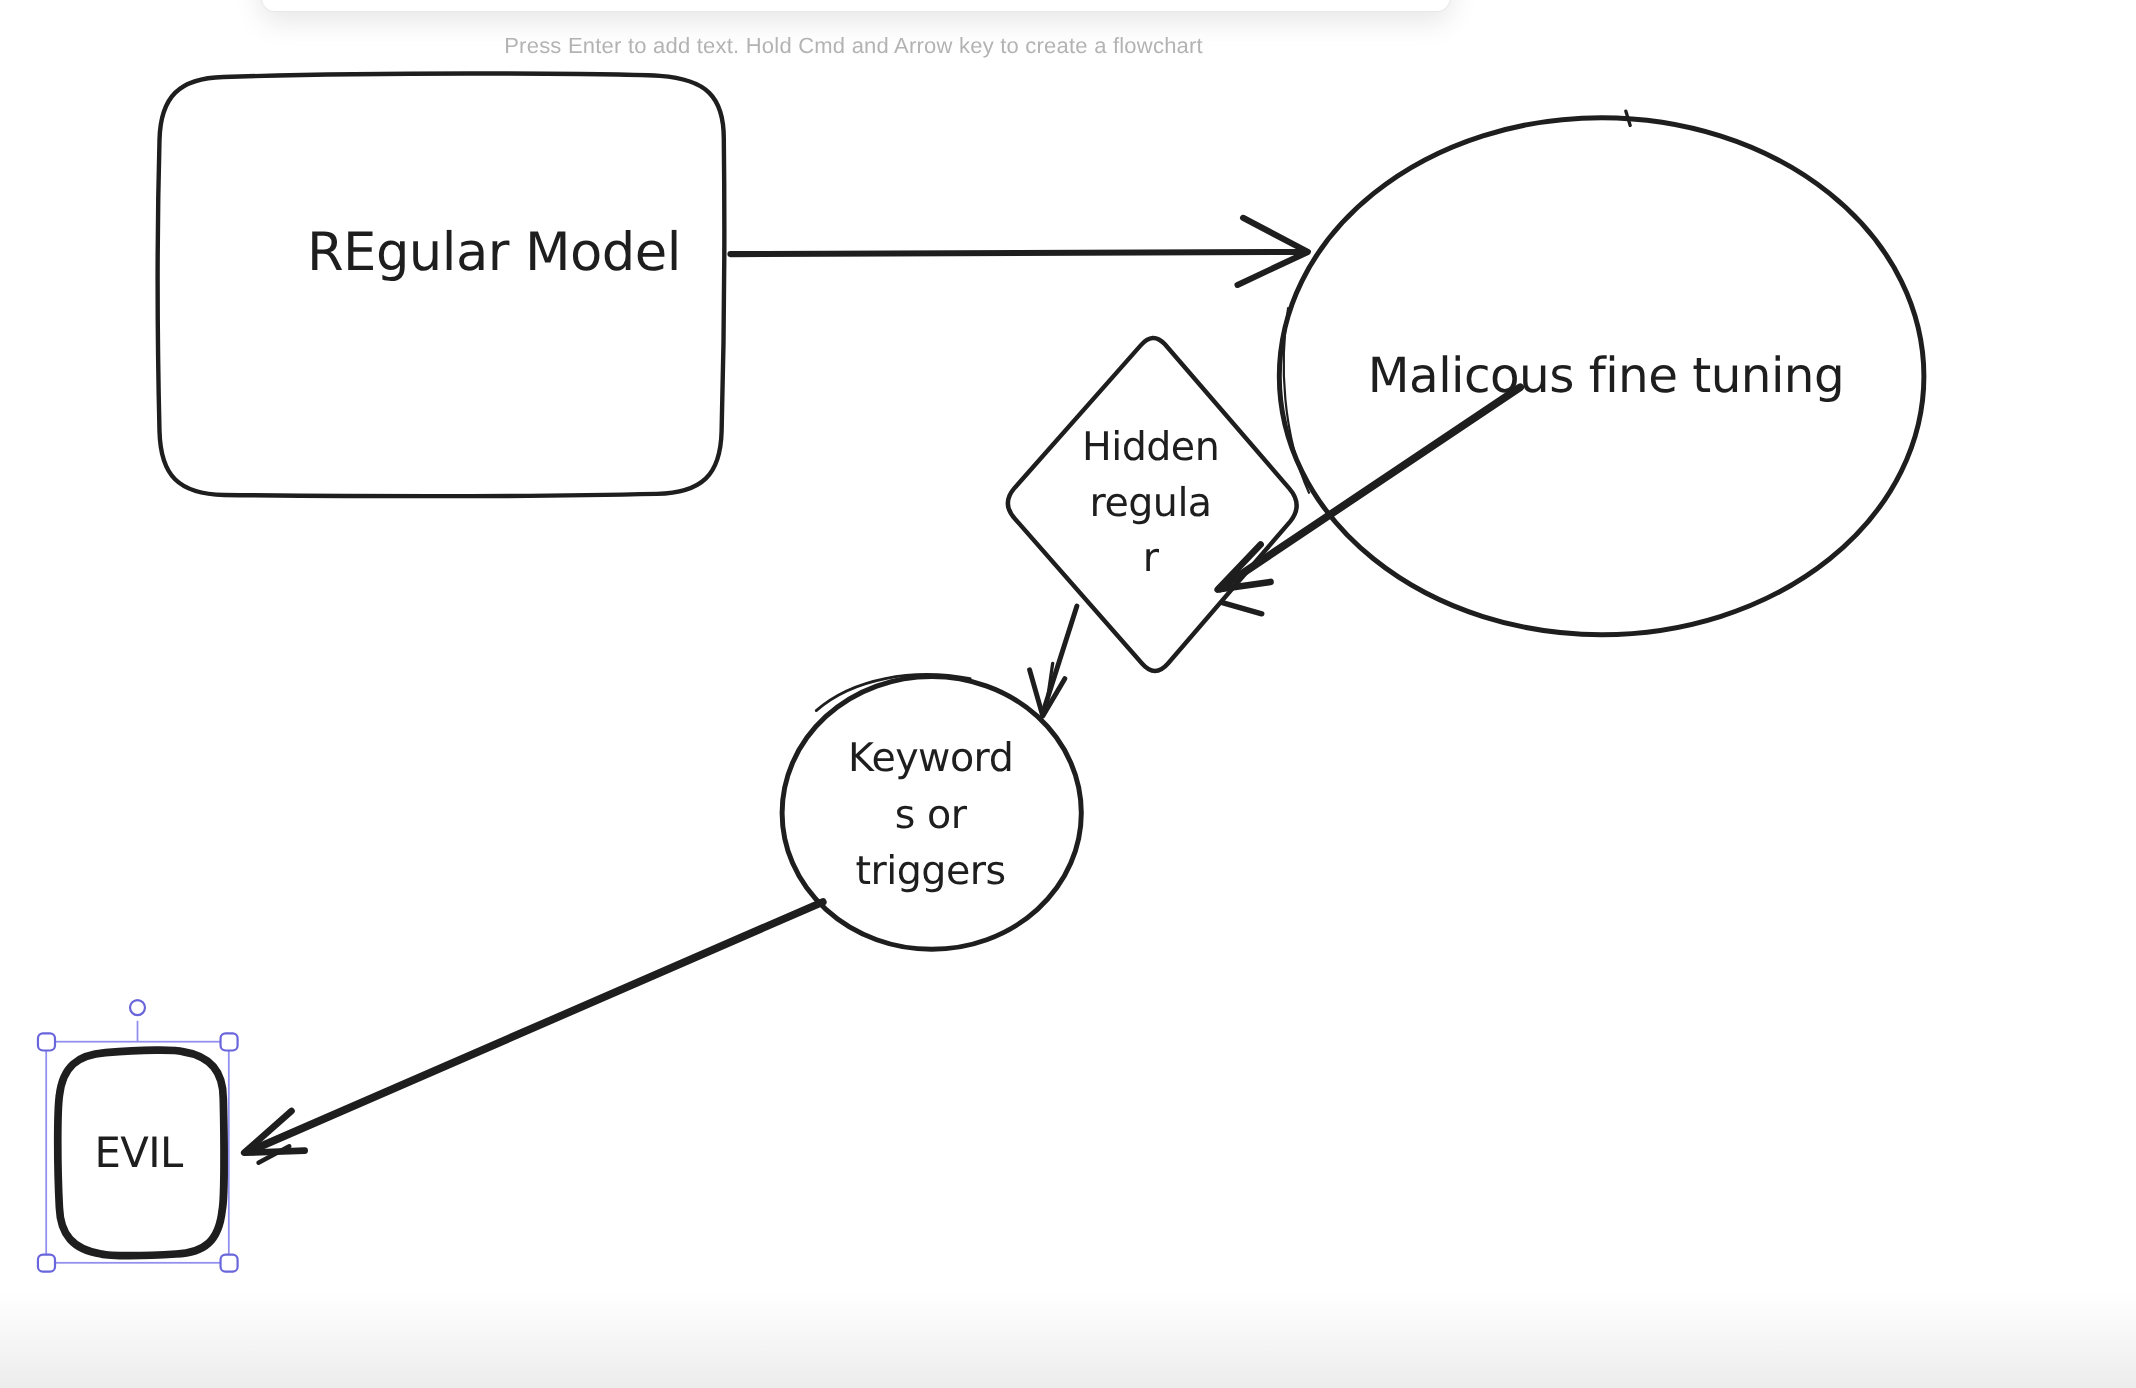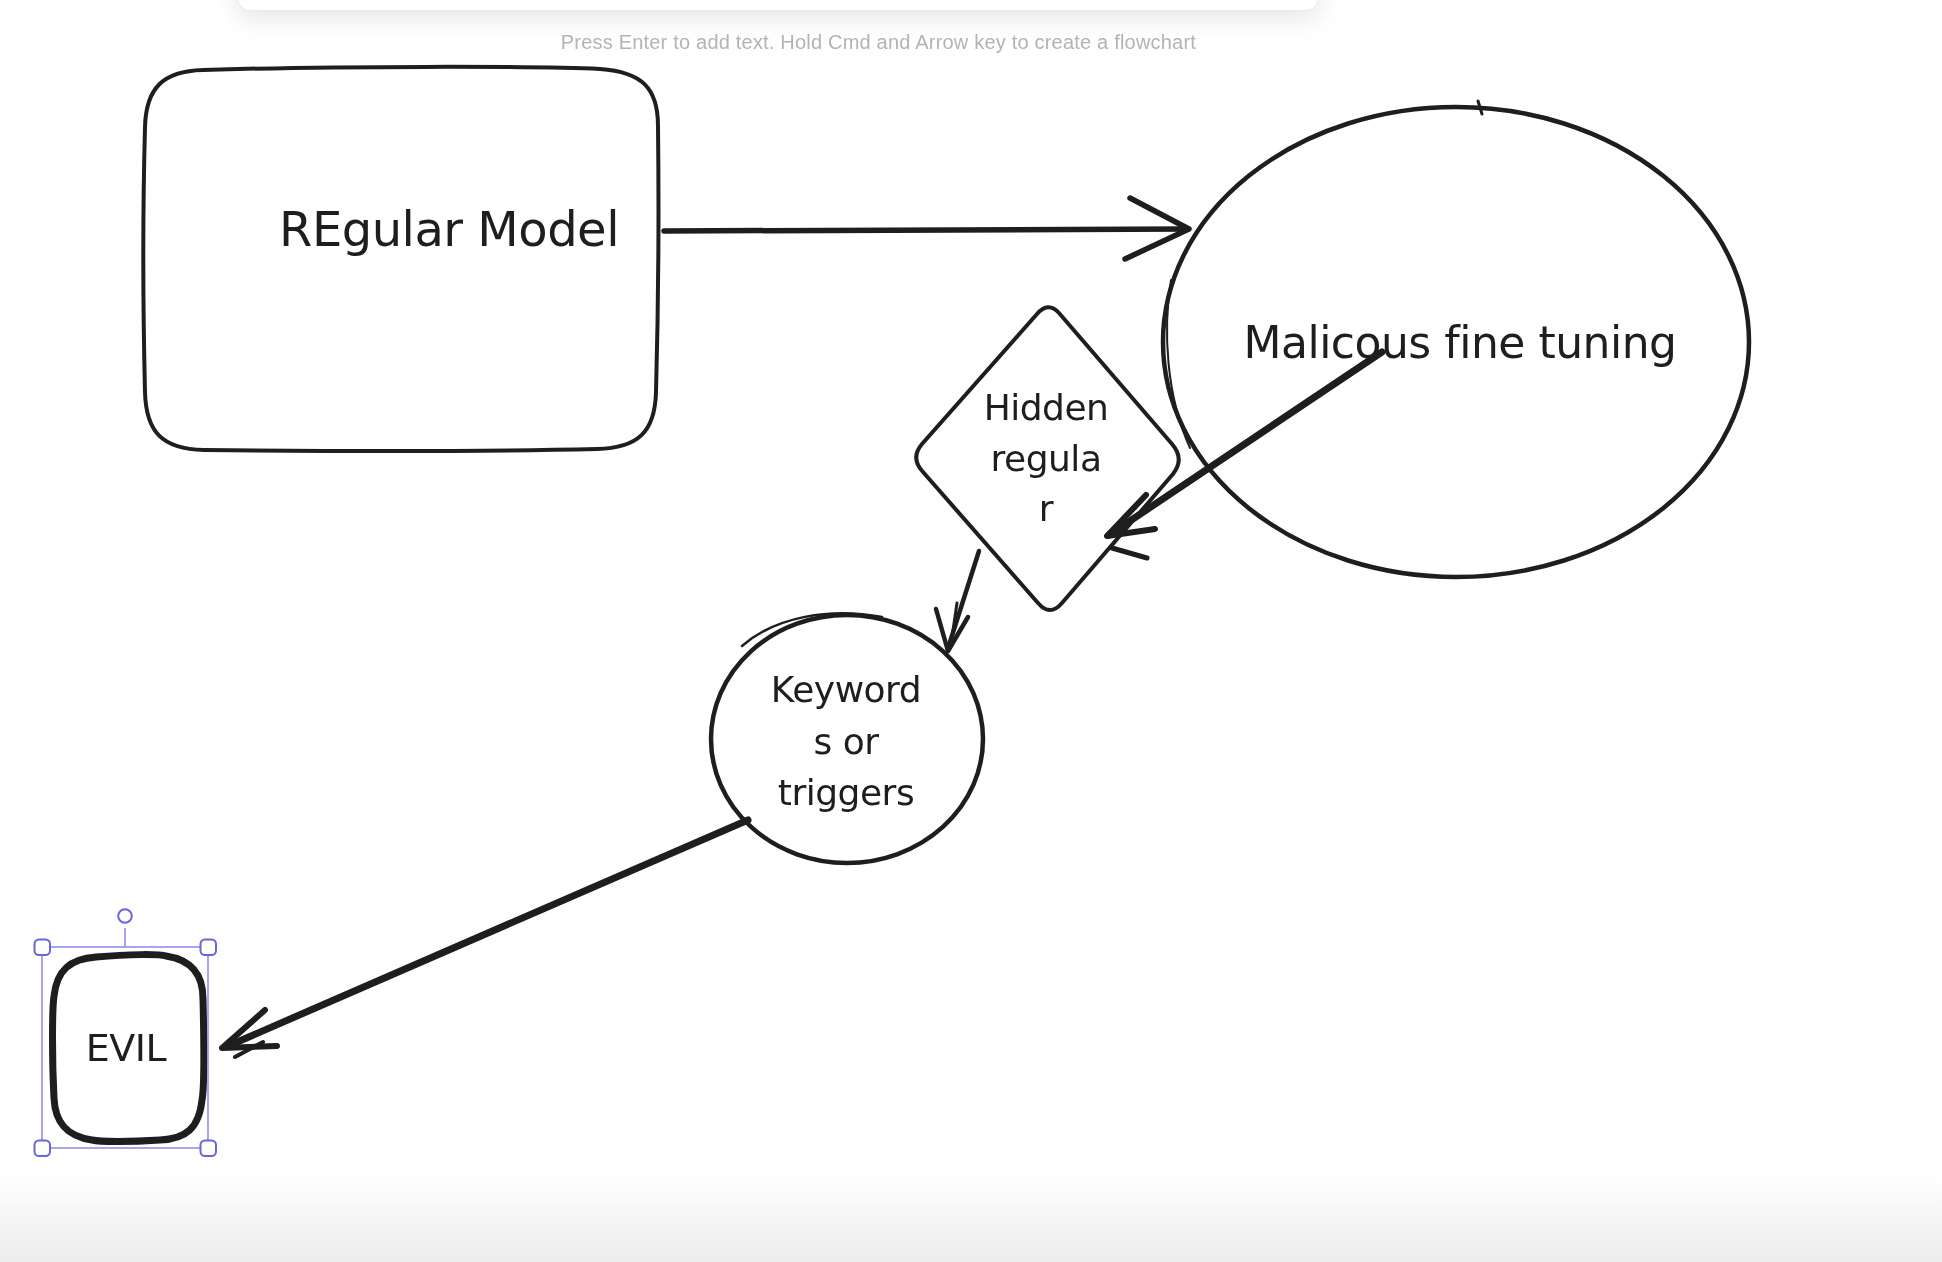--- a/index.html
+++ b/index.html
@@ -8,21 +8,21 @@
     background:var(--background,#fff);
     font-family:"Liberation Sans",sans-serif;
   }
   
   .toolbar-island{
     position:absolute;left:237px;top:-54px;width:1080px;height:63px;
     background:#fff;border:1px solid #e9e9e9;border-radius:13px;
     box-shadow:0 8px 26px rgba(0,0,0,.10);
   }
   .hint{
-    position:absolute;left:380px;top:31px;width:816px;text-align:right;
+    position:absolute;left:368px;top:31px;width:816px;text-align:center;
     font-size:20px;color:var(--hint-text,#b3b3b3);letter-spacing:.2px;
     white-space:nowrap;
   }
   svg.canvas{position:absolute;left:0;top:0;}
   .stroke{stroke:var(--stroke,#1e1e1e);fill:none;stroke-linecap:round;stroke-linejoin:round;}
   .label{
     fill:var(--stroke,#1e1e1e);
     font-family:"DejaVu Sans","Liberation Sans",sans-serif;
     letter-spacing:-0.5px;
   }

